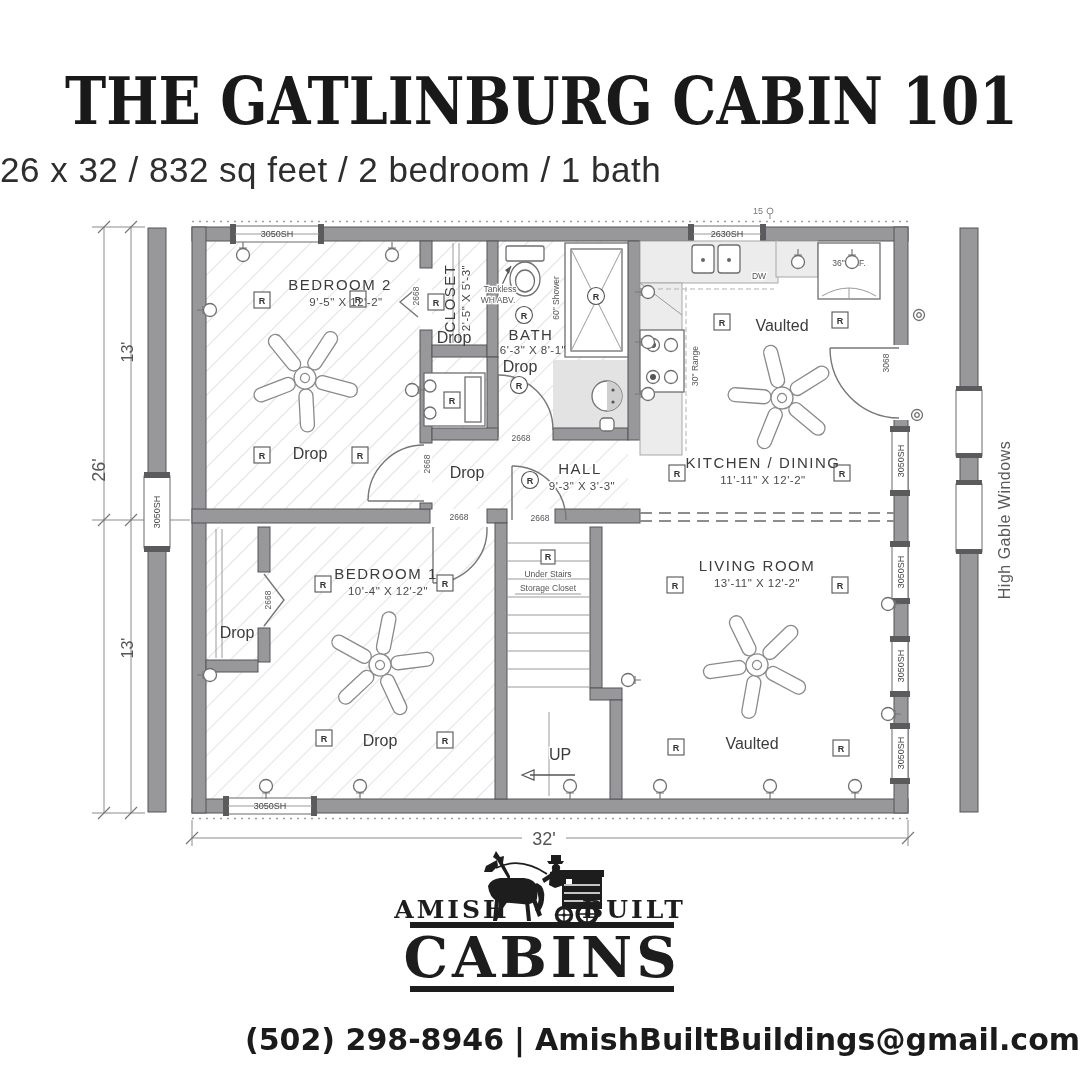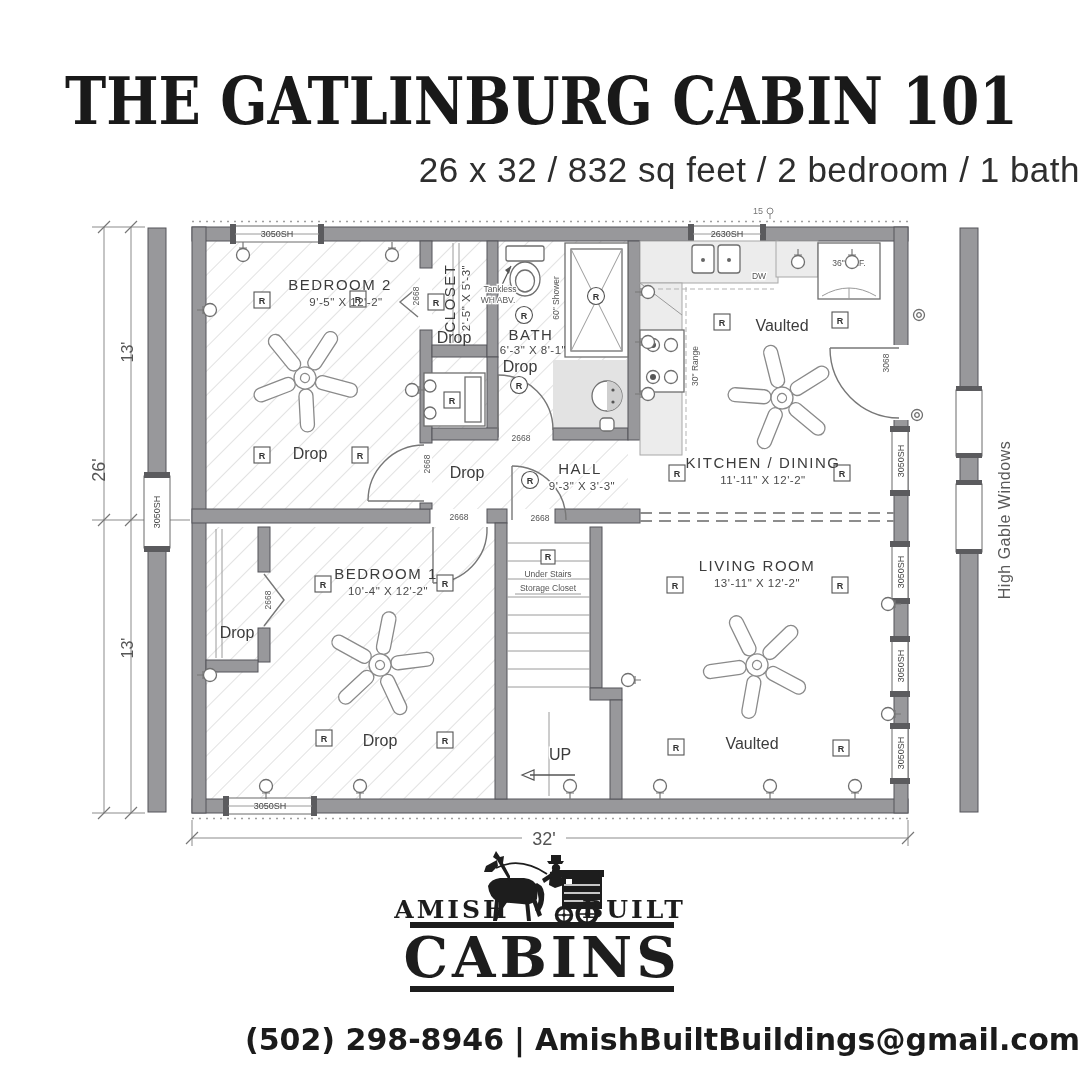--- a/index.html
+++ b/index.html
@@ -4,21 +4,21 @@
 <style>
   html,body{margin:0;padding:0;background:#fff;}
   #page{position:relative;width:1080px;height:1080px;background:#fff;overflow:hidden;
         font-family:"Liberation Sans",sans-serif;}
   .abs{position:absolute;}
   
   #title-wrap{top:64px;left:0;width:1080px;}
   #title{display:inline-block;font-family:"DejaVu Serif",serif;font-weight:bold;
          font-size:63px;color:#191919;transform:scale(0.88,1.04);white-space:nowrap;
          letter-spacing:0px;}
-  #subtitle{top:150px;left:0;width:1080px;text-align:right;
+  #subtitle{top:150px;left:0;width:1080px;text-align:left;
             font-size:35px;color:#2e2e2e;letter-spacing:0.5px;}
   
   #contact{top:1022px;left:0;width:1080px;text-align:right;
            font-family:"DejaVu Sans",sans-serif;font-weight:bold;
            font-size:30px;color:#1b1b1b;}
   #contact .sep{padding:0 10px;}
   
   .wall{fill:#98989b;stroke:#54545a;stroke-width:1;}
   .win{fill:#ffffff;stroke:#6a6a6a;stroke-width:1;}
   .cap{fill:#5b5b5e;stroke:none;}

